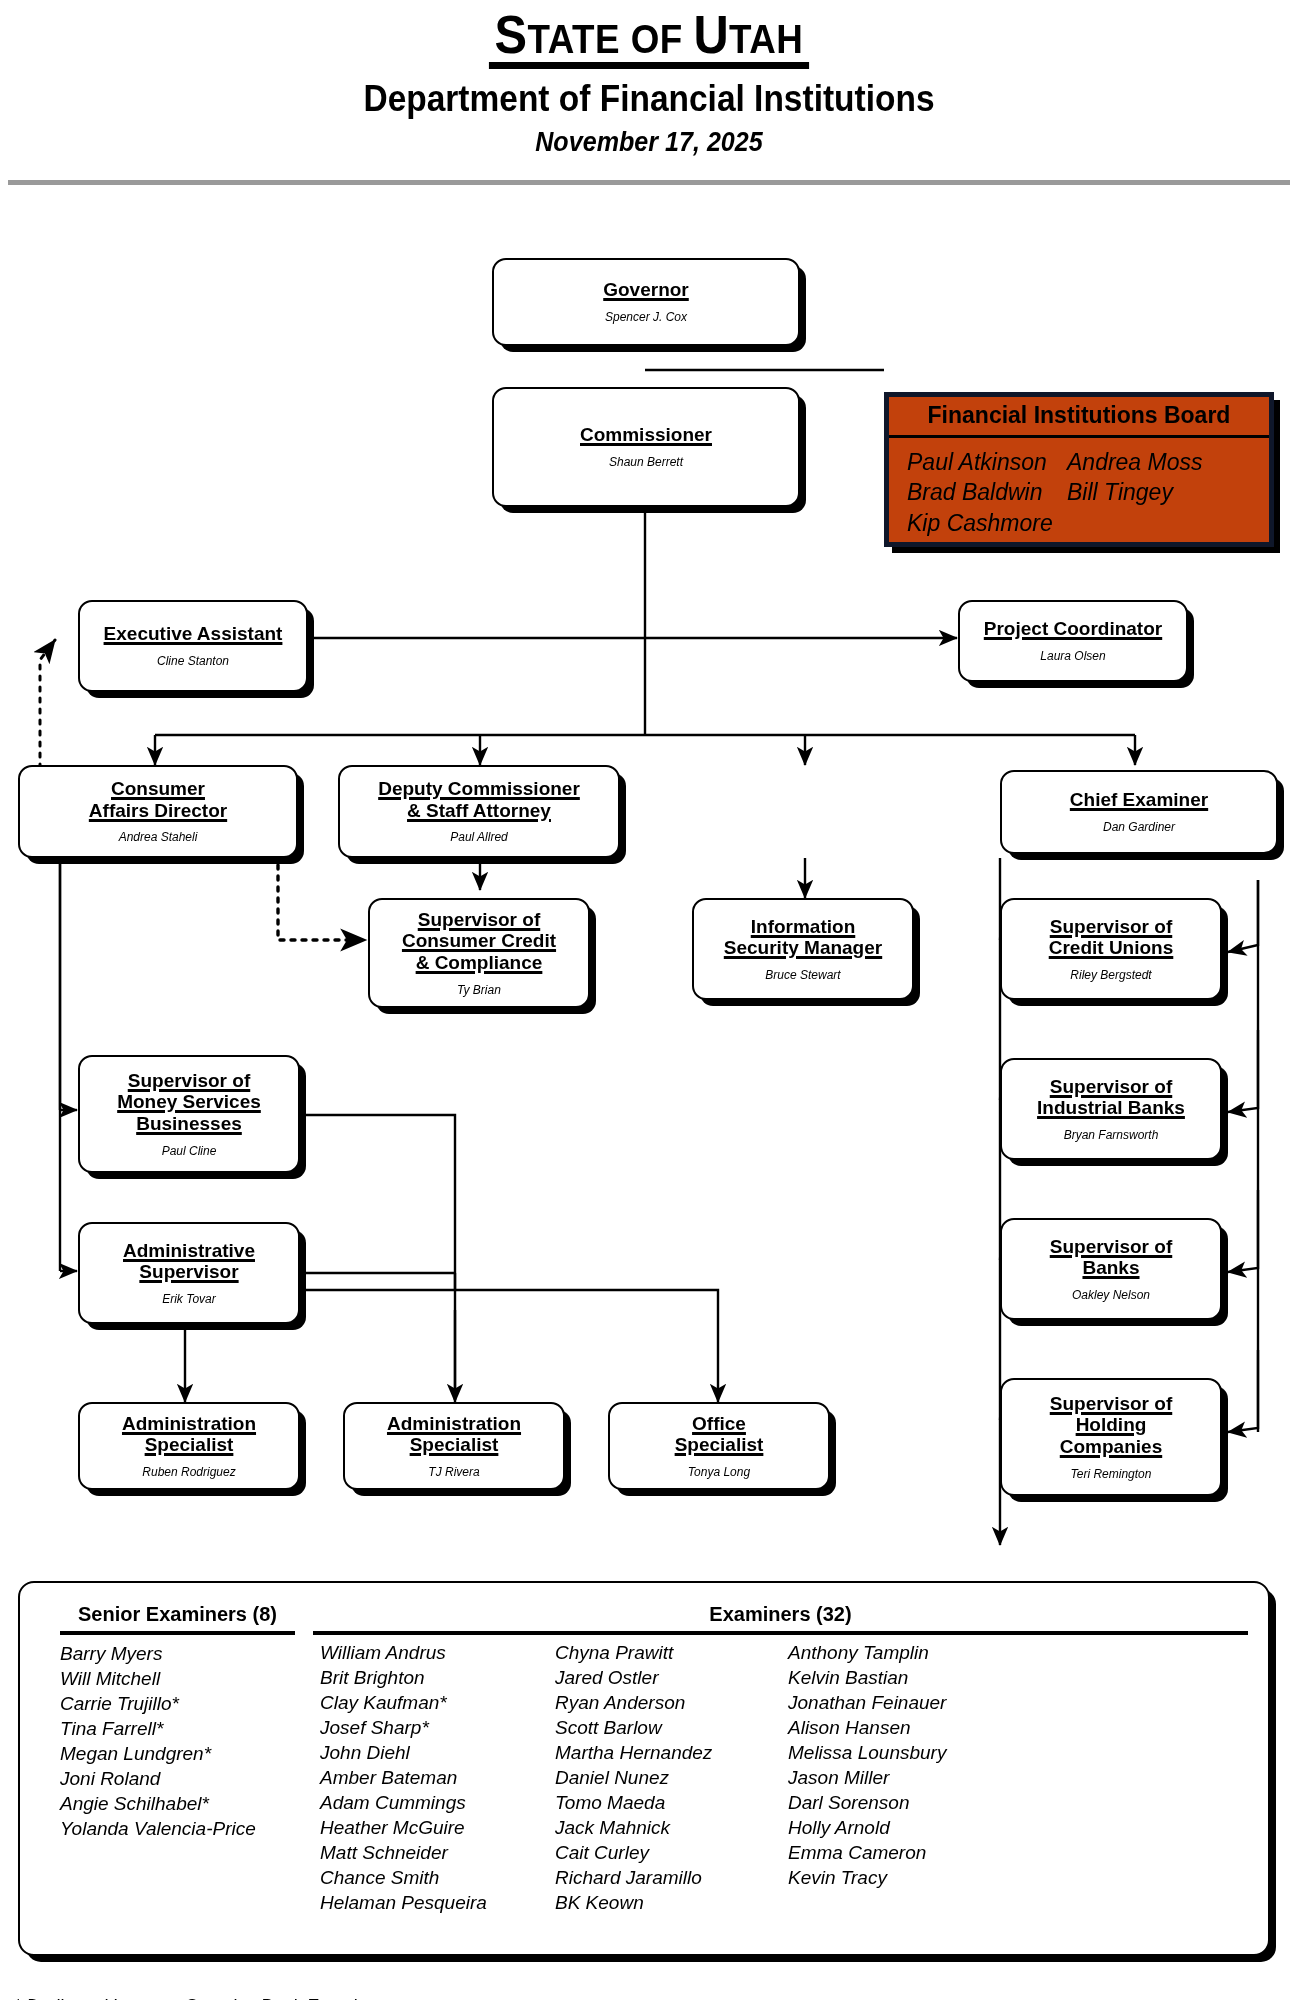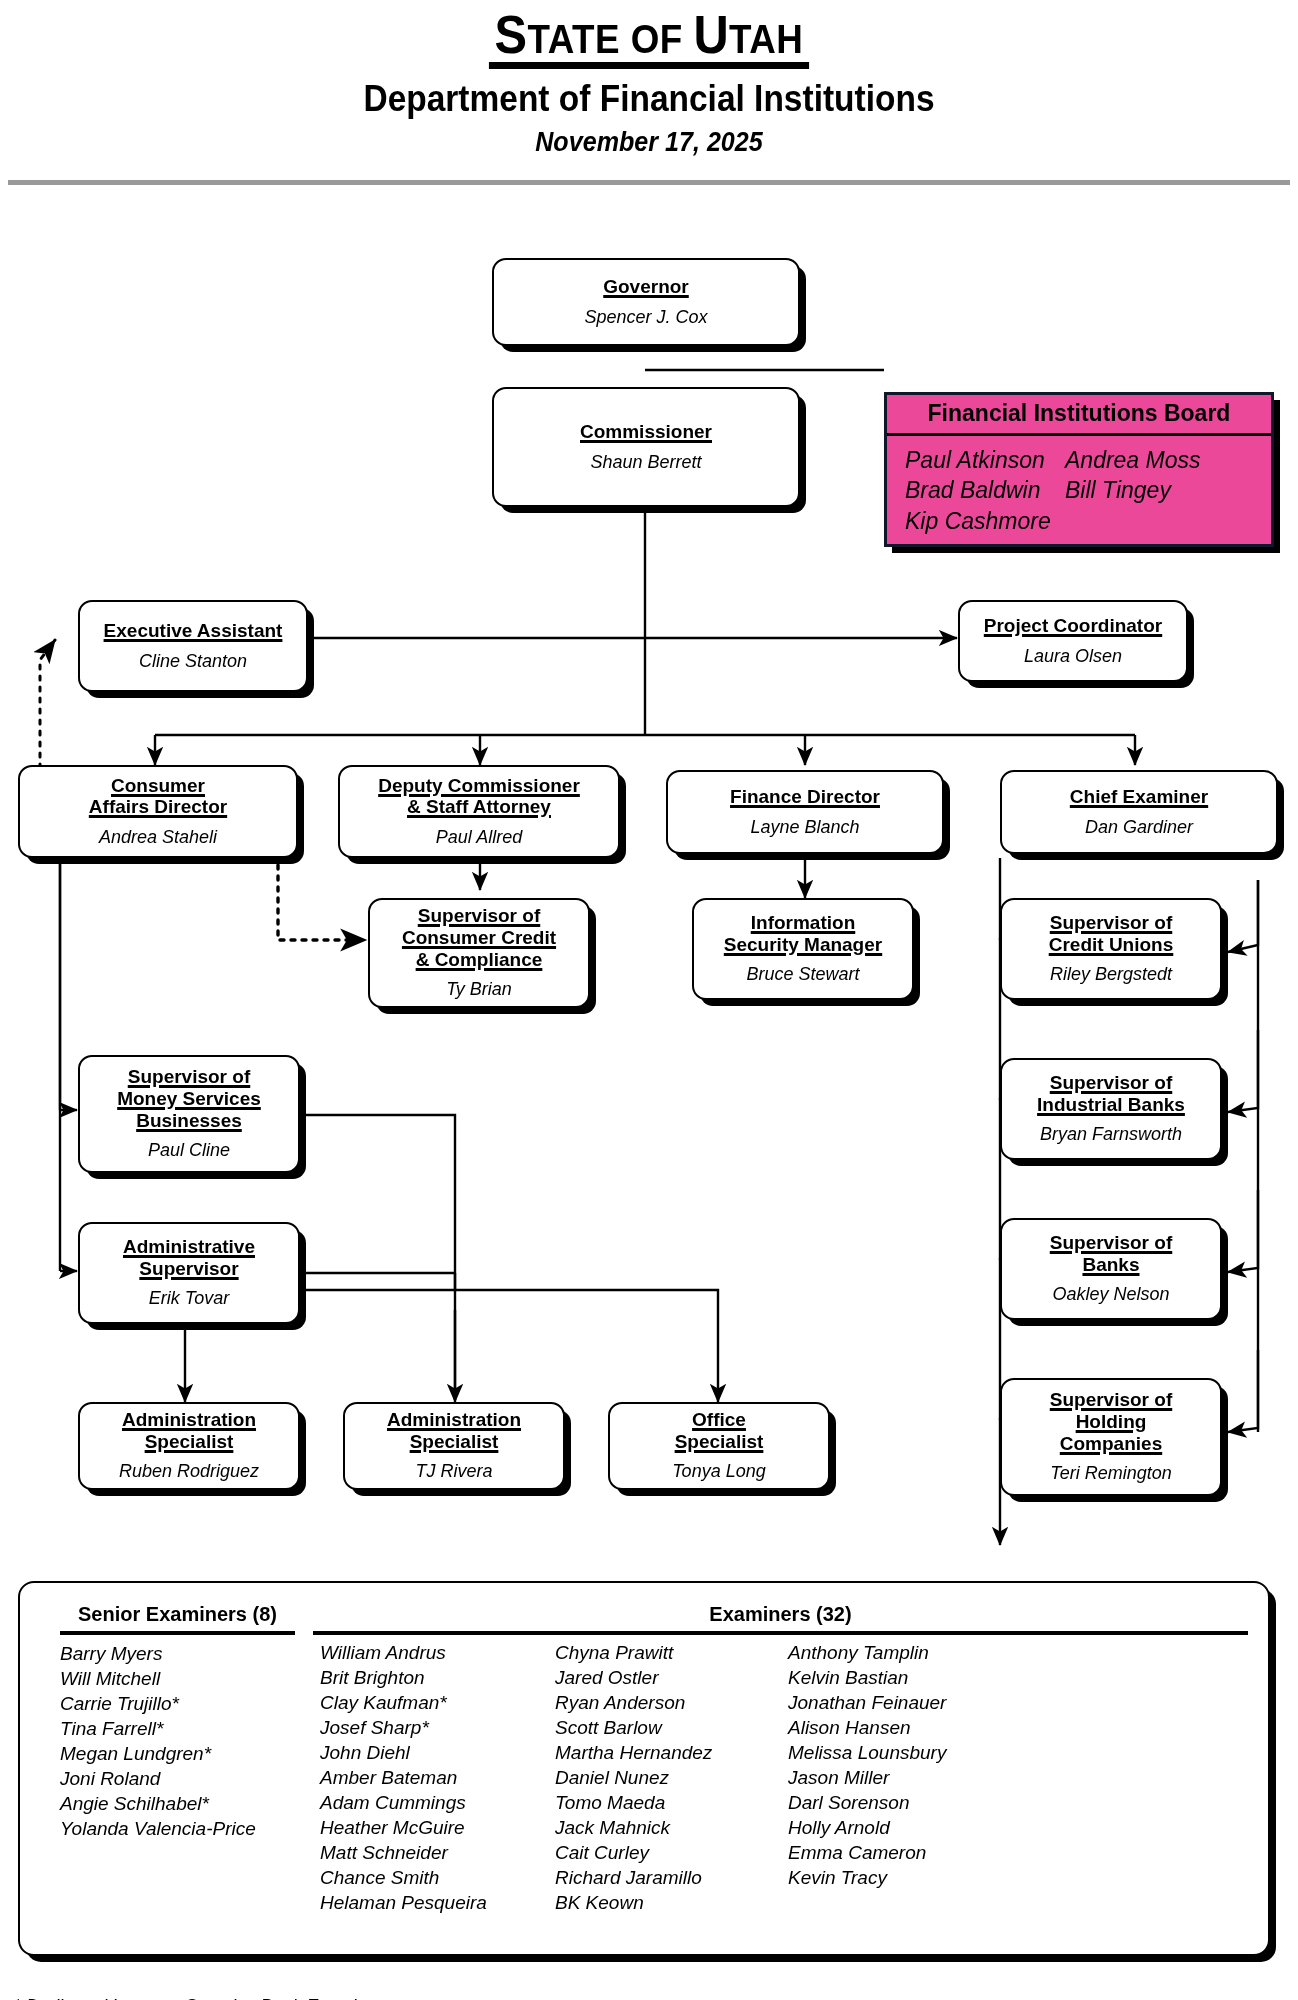--- a/index.html
+++ b/index.html
@@ -79,31 +79,31 @@
     font-weight: bold;
     font-size: 19px;
     line-height: 1.14;
     text-decoration: underline;
     text-underline-offset: 2px;
     text-decoration-thickness: 2.5px;
     white-space: pre-line;
   }
   .node .person {
     font-style: italic;
-    font-size: 18px;
+    font-size: 12px;
     line-height: 1.2;
     margin-top: 9px;
   }
 
   
   #board {
     position: absolute;
     box-sizing: border-box;
-    background: #ec4899;
-    border: 3px solid #0f172a;
+    background: #c2410c;
+    border: 5px solid #0f172a;
     border-radius: 0;
     box-shadow: 7px 7px 0 -1px #000;
     padding: 0;
   }
   #board .board-title {
     font-weight: bold;
     font-size: 23px;
     text-align: center;
     padding: 5px 4px 6px 4px;
     border-bottom: 3px solid #000;
@@ -292,24 +292,20 @@
 Affairs Director</div>
     <div class="person">Andrea Staheli</div>
   </div>
 
   <div class="node" id="n-deputy" style="left:338px; top:765px; width:282px; height:93px;">
     <div class="role">Deputy Commissioner
 &amp; Staff Attorney</div>
     <div class="person">Paul Allred</div>
   </div>
 
-  <div class="node" id="n-finance" style="left:666px; top:770px; width:278px; height:84px;">
-    <div class="role">Finance Director</div>
-    <div class="person">Layne Blanch</div>
-  </div>
 
   <div class="node" id="n-chief" style="left:1000px; top:770px; width:278px; height:84px;">
     <div class="role">Chief Examiner</div>
     <div class="person">Dan Gardiner</div>
   </div>
 
   <div class="node" id="n-supcredit" style="left:368px; top:898px; width:222px; height:110px;">
     <div class="role">Supervisor of
 Consumer Credit
 &amp; Compliance</div>

